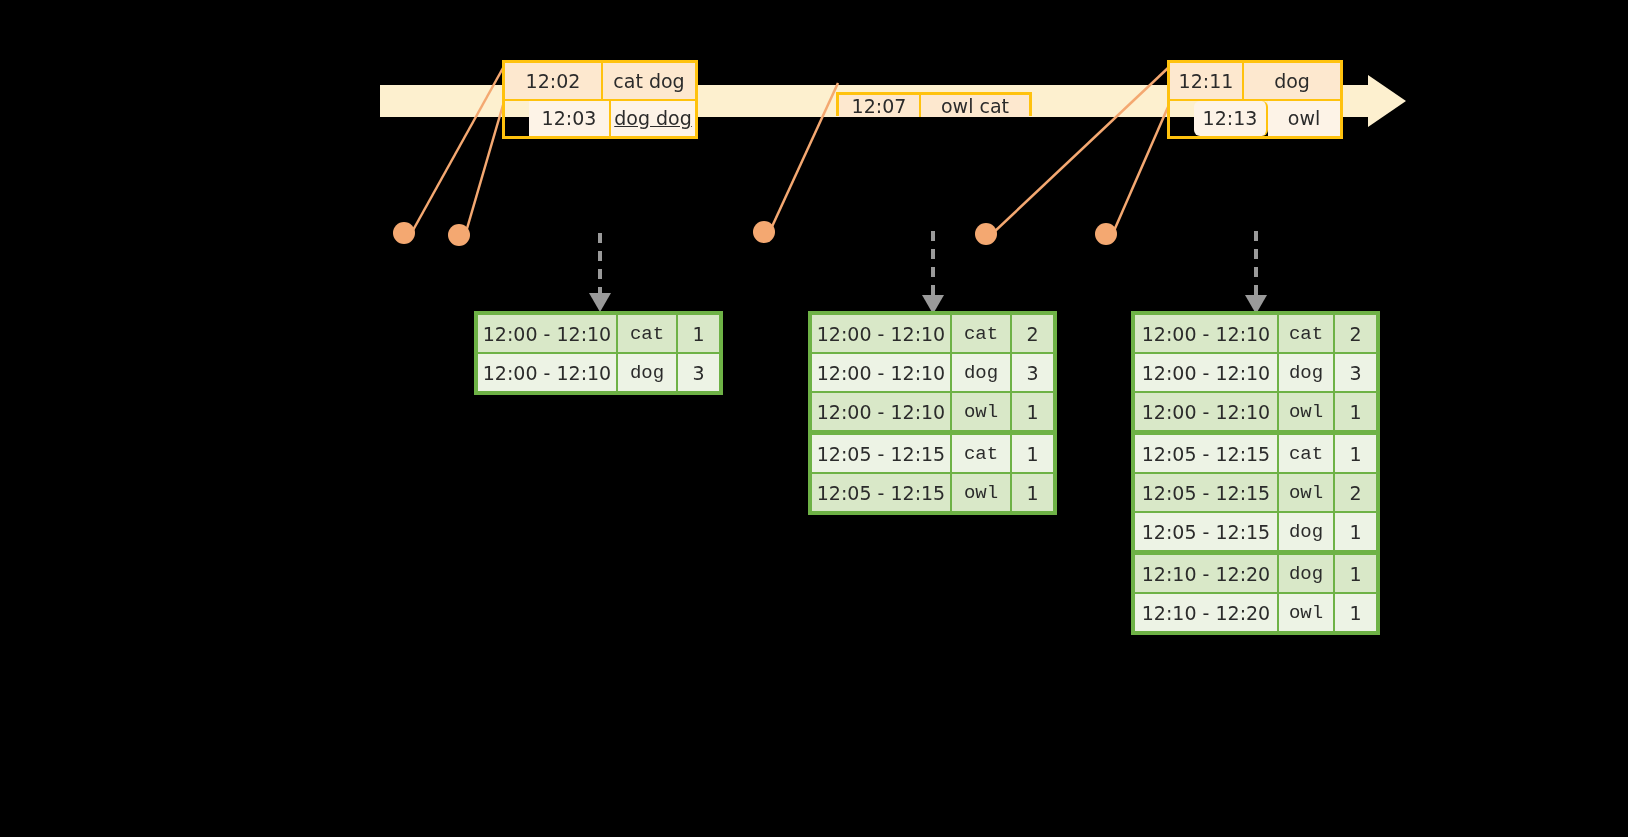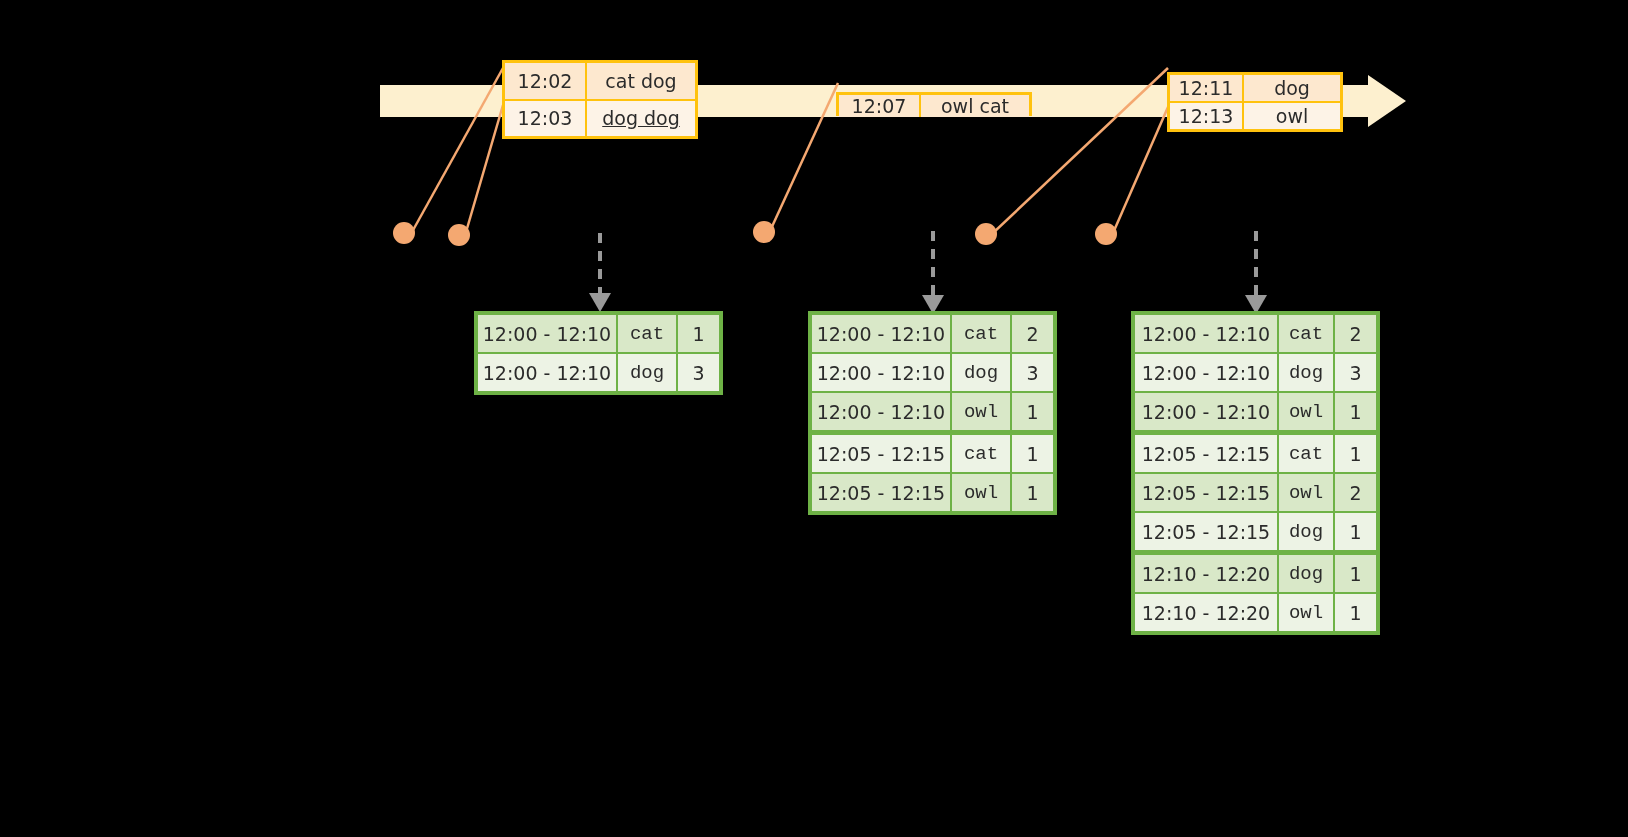--- a/index.html
+++ b/index.html
@@ -12,21 +12,21 @@
   .tl-bar{position:absolute;left:380px;top:85px;width:1002px;height:32px;
           background:#fdf0cf;}
   .tl-head{position:absolute;left:1368px;top:75px;width:0;height:0;
            border-top:26px solid transparent;border-bottom:26px solid transparent;
            border-left:38px solid #fdf0cf;}
 
   
   .ev{position:absolute;border:3px solid #ffc20e;box-sizing:border-box;
       display:flex;flex-direction:column;}
   .ev-row{display:flex;flex:1;}
-  .ev-row + .ev-row{border-top:2px solid #ffc20e;}
+  .ev-row + .ev-row{border-top:2px solid #ffc20e;padding-left:24px;}
   .ev-time{display:flex;align-items:center;justify-content:center;
            border-right:2px solid #ffc20e;font-size:19px;color:#2b2b2b;
            box-sizing:border-box;}
   .ev-words{display:flex;align-items:center;justify-content:center;
             font-size:19px;color:#2b2b2b;box-sizing:border-box;}
   .sh-dark{background:#fde8cf;}
   .sh-light{background:#fdf3e7;}
 
   
   .dot{position:absolute;width:22px;height:22px;border-radius:50%;
@@ -70,43 +70,43 @@
   </svg>
 
   <div class="dot" style="left:393px;top:222px;"></div>
   <div class="dot" style="left:448px;top:224px;"></div>
   <div class="dot" style="left:753px;top:221px;"></div>
   <div class="dot" style="left:975px;top:223px;"></div>
   <div class="dot" style="left:1095px;top:223px;"></div>
 
   <div class="ev" style="left:502px;top:60px;width:196px;height:79px;">
     <div class="ev-row">
-      <div class="ev-time sh-dark" style="width:82px;">12:02</div>
+      <div class="ev-time sh-dark" style="width:98px;">12:02</div>
       <div class="ev-words sh-dark" style="flex:1;">cat dog</div>
     </div>
     <div class="ev-row">
       <div class="ev-time sh-light" style="width:82px;">12:03</div>
       <div class="ev-words sh-light" style="flex:1;text-decoration:underline;">dog dog</div>
     </div>
   </div>
 
   <div class="ev" style="left:836px;top:92px;width:196px;height:24px;">
     <div class="ev-row">
       <div class="ev-time sh-dark" style="width:82px;">12:07</div>
       <div class="ev-words sh-dark" style="flex:1;">owl cat</div>
     </div>
   </div>
 
-  <div class="ev" style="left:1167px;top:60px;width:176px;height:60px;margin-top:12px;">
+  <div class="ev" style="left:1167px;top:60px;width:176px;height:79px;">
     <div class="ev-row">
       <div class="ev-time sh-dark" style="width:74px;">12:11</div>
       <div class="ev-words sh-dark" style="flex:1;">dog</div>
     </div>
     <div class="ev-row">
-      <div class="ev-time sh-light" style="width:74px;">12:13</div>
+      <div class="ev-time sh-light" style="width:74px;border-radius:6px;">12:13</div>
       <div class="ev-words sh-light" style="flex:1;">owl</div>
     </div>
   </div>
 
   <div class="gt" style="left:474px;top:311px;width:249px;">
     <div class="gt-row r-dark">
       <div class="gt-c win" style="width:140px;">12:00 - 12:10</div>
       <div class="gt-c word" style="width:60px;">cat</div>
       <div class="gt-c" style="flex:1;">1</div>
     </div>

